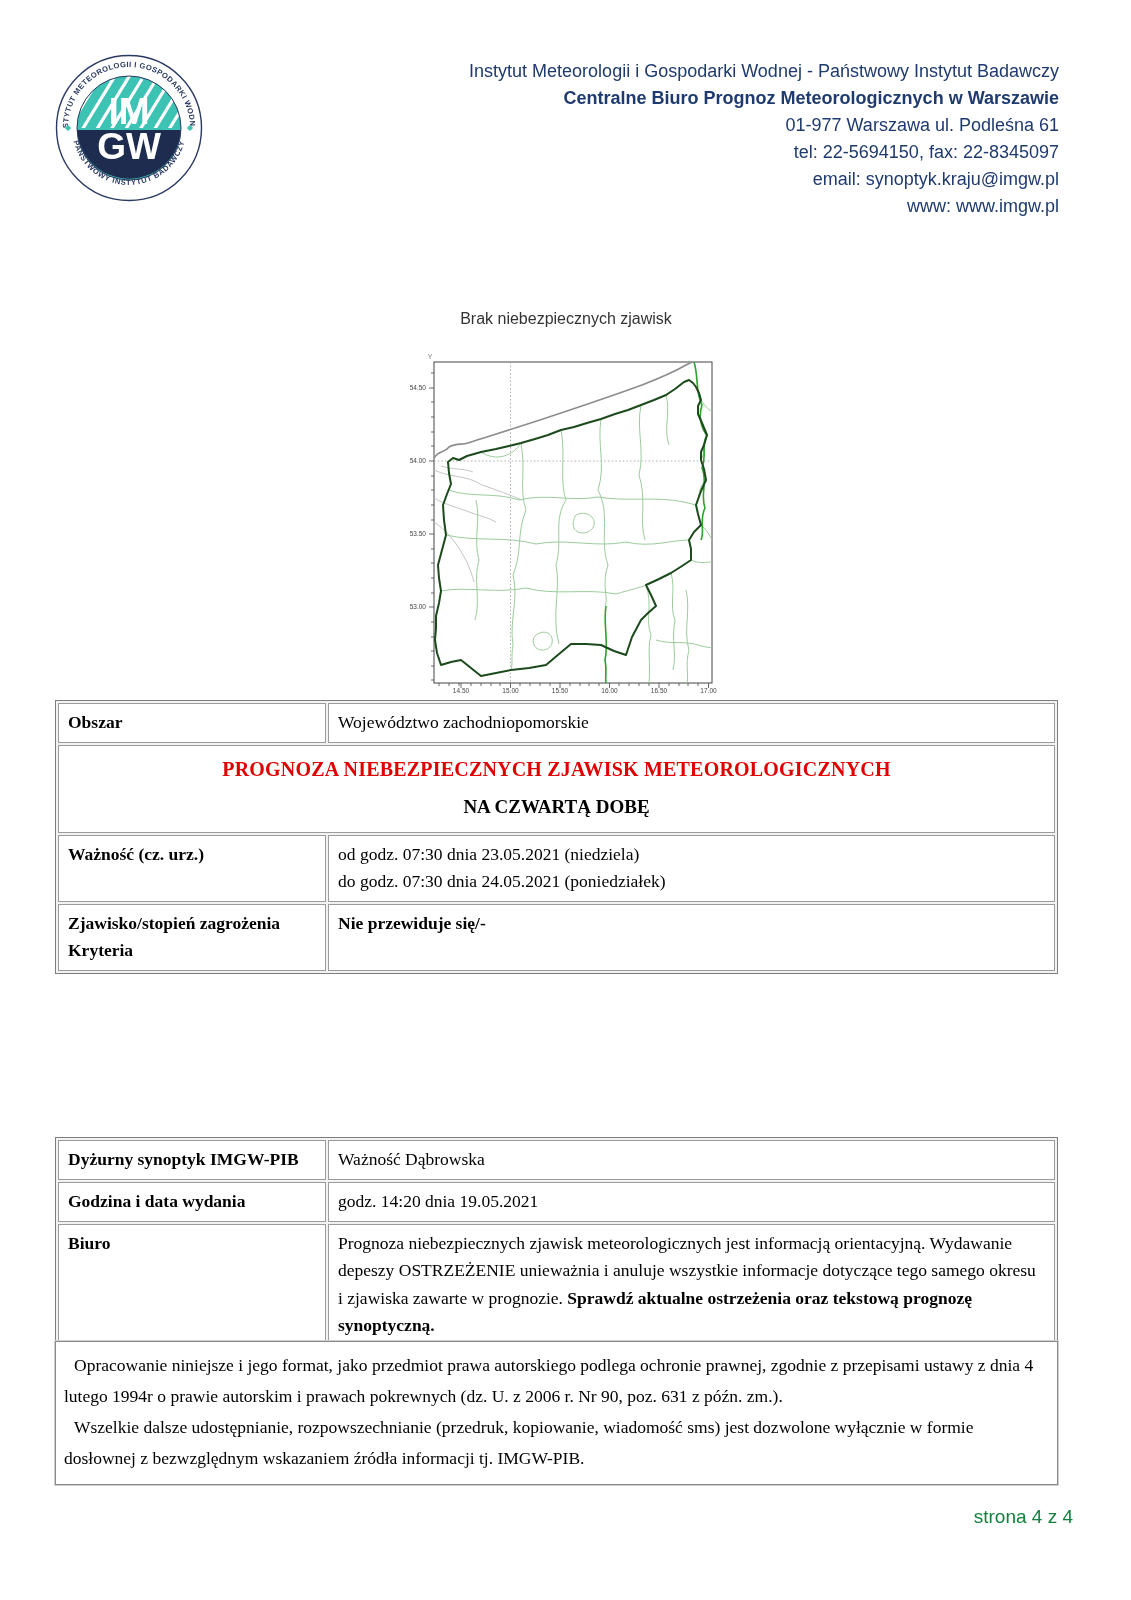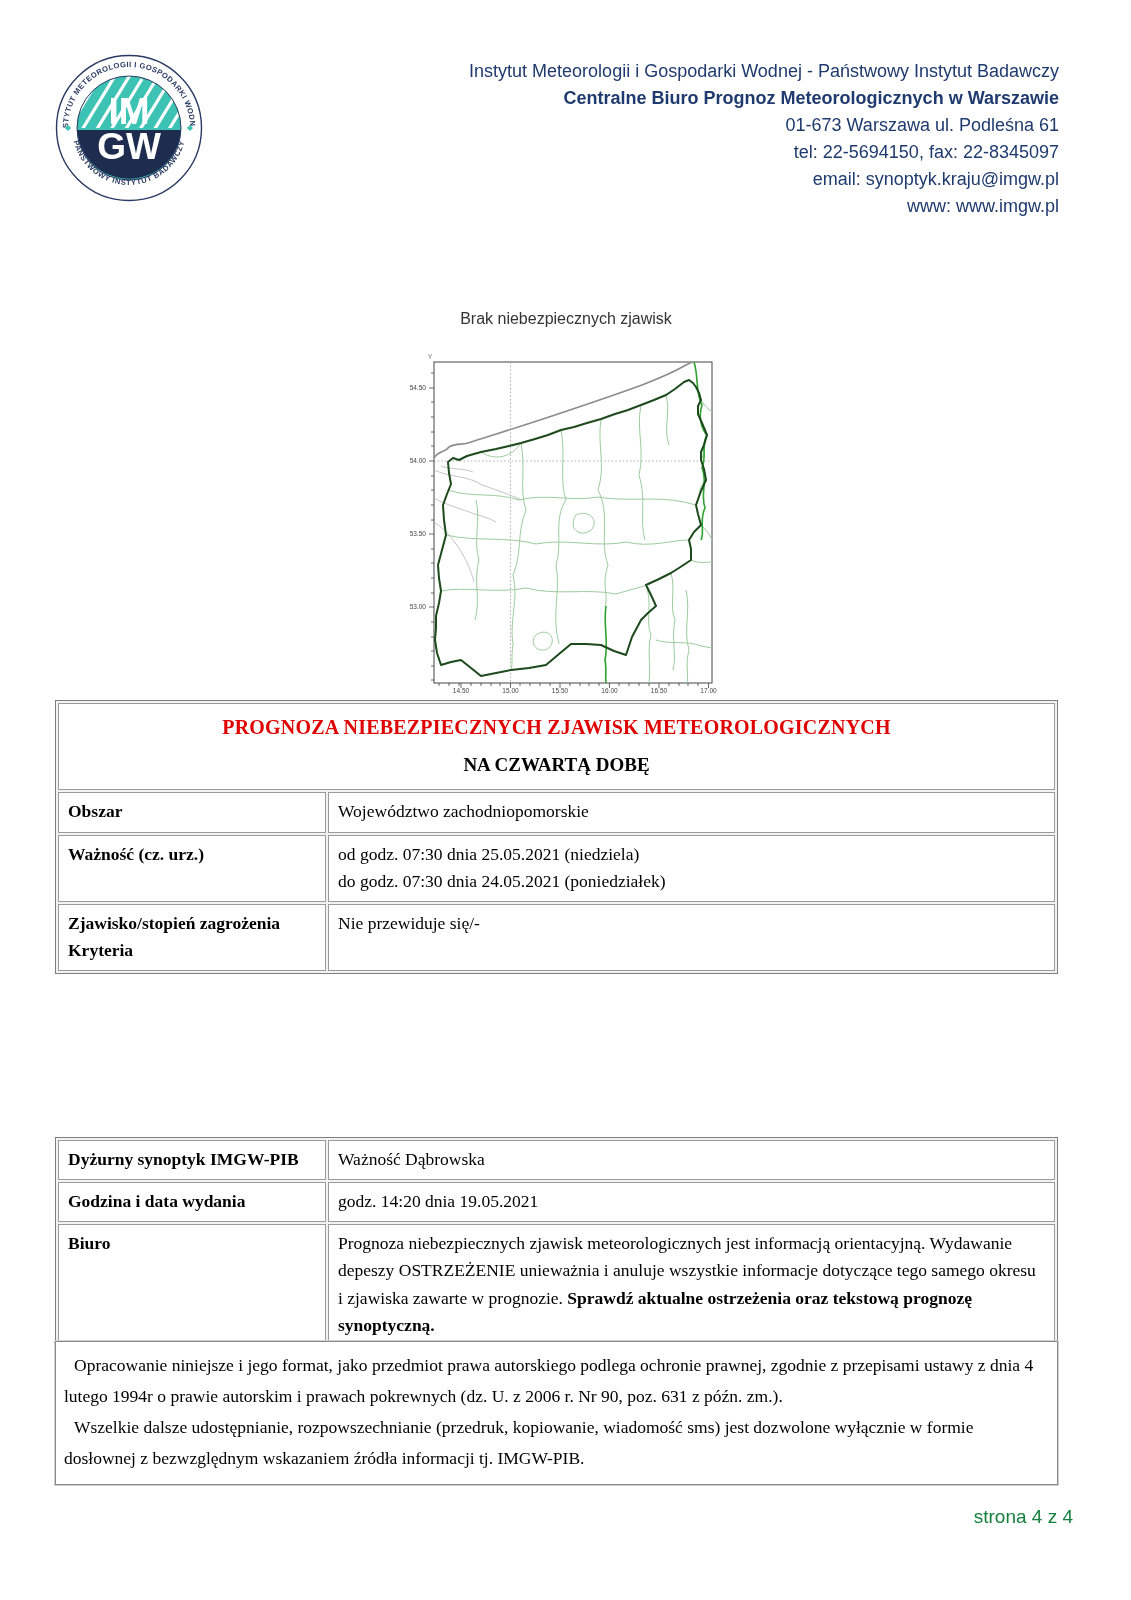--- a/index.html
+++ b/index.html
@@ -118,21 +118,21 @@
         <textPath href="#ringBottomPath" startOffset="50%" text-anchor="middle">PAŃSTWOWY INSTYTUT BADAWCZY</textPath>
       </text>
       <rect x="11.8" y="72.8" width="4.4" height="4.4" transform="rotate(45 14 75)" fill="#3cc3b4"></rect>
       <rect x="133.8" y="72.8" width="4.4" height="4.4" transform="rotate(45 136 75)" fill="#3cc3b4"></rect>
     </svg>
   </div>
 
   <div class="header-info">
     <div>Instytut Meteorologii i Gospodarki Wodnej - Państwowy Instytut Badawczy</div>
     <div class="bold-line">Centralne Biuro Prognoz Meteorologicznych w Warszawie</div>
-    <div>01-673 Warszawa ul. Podleśna 61</div>
+    <div>01-977 Warszawa ul. Podleśna 61</div>
     <div>tel: 22-5694150, fax: 22-8345097</div>
     <div>email: synoptyk.kraju@imgw.pl</div>
     <div>www: www.imgw.pl</div>
   </div>
 
   <div class="map-block">
     <div class="map-title">Brak niebezpiecznych zjawisk</div>
     <svg class="map-svg" width="330" height="345" viewBox="0 0 330 345">
 
       <rect x="33" y="12" width="278" height="321" fill="#ffffff" stroke="#444444" stroke-width="1"></rect>
@@ -192,42 +192,42 @@
       <text x="159" y="343" class="tick-label" text-anchor="middle">15.50</text>
       <text x="208.5" y="343" class="tick-label" text-anchor="middle">16.00</text>
       <text x="258" y="343" class="tick-label" text-anchor="middle">16.50</text>
       <text x="307.5" y="343" class="tick-label" text-anchor="middle">17.00</text>
     </svg>
   </div>
 
   <table class="doc-table t1">
     <tbody>
         <tr>
+      <td class="label-cell">Obszar</td>
+      <td>Województwo zachodniopomorskie</td>
+    </tr>
+    <tr>
       <td colspan="2" class="title-cell">
         <div class="title-line1" style="color:#e00000;">PROGNOZA NIEBEZPIECZNYCH ZJAWISK METEOROLOGICZNYCH</div>
         <div class="title-line2">NA CZWARTĄ DOBĘ</div>
       </td>
     </tr>
     <tr>
-      <td class="label-cell">Obszar</td>
-      <td>Województwo zachodniopomorskie</td>
-    </tr>
-    <tr>
       <td class="label-cell tall-cell">Ważność (cz. urz.)</td>
       <td>
-        <span class="val-line">od godz. 07:30 dnia 25.05.2021 (niedziela)</span>
+        <span class="val-line">od godz. 07:30 dnia 23.05.2021 (niedziela)</span>
         <span class="val-line">do godz. 07:30 dnia 24.05.2021 (poniedziałek)</span>
       </td>
     </tr>
     <tr>
       <td class="label-cell tall-cell">
         <span class="val-line">Zjawisko/stopień zagrożenia</span>
         <span class="val-line">Kryteria</span>
       </td>
-      <td style="font-weight:normal;">Nie przewiduje się/-</td>
+      <td style="font-weight:bold;">Nie przewiduje się/-</td>
     </tr>
   </tbody>
     </table>
 
   <table class="doc-table t2">
     <tbody>
         <tr>
       <td class="label-cell">Dyżurny synoptyk IMGW-PIB</td>
       <td>Ważność Dąbrowska</td>
     </tr>

